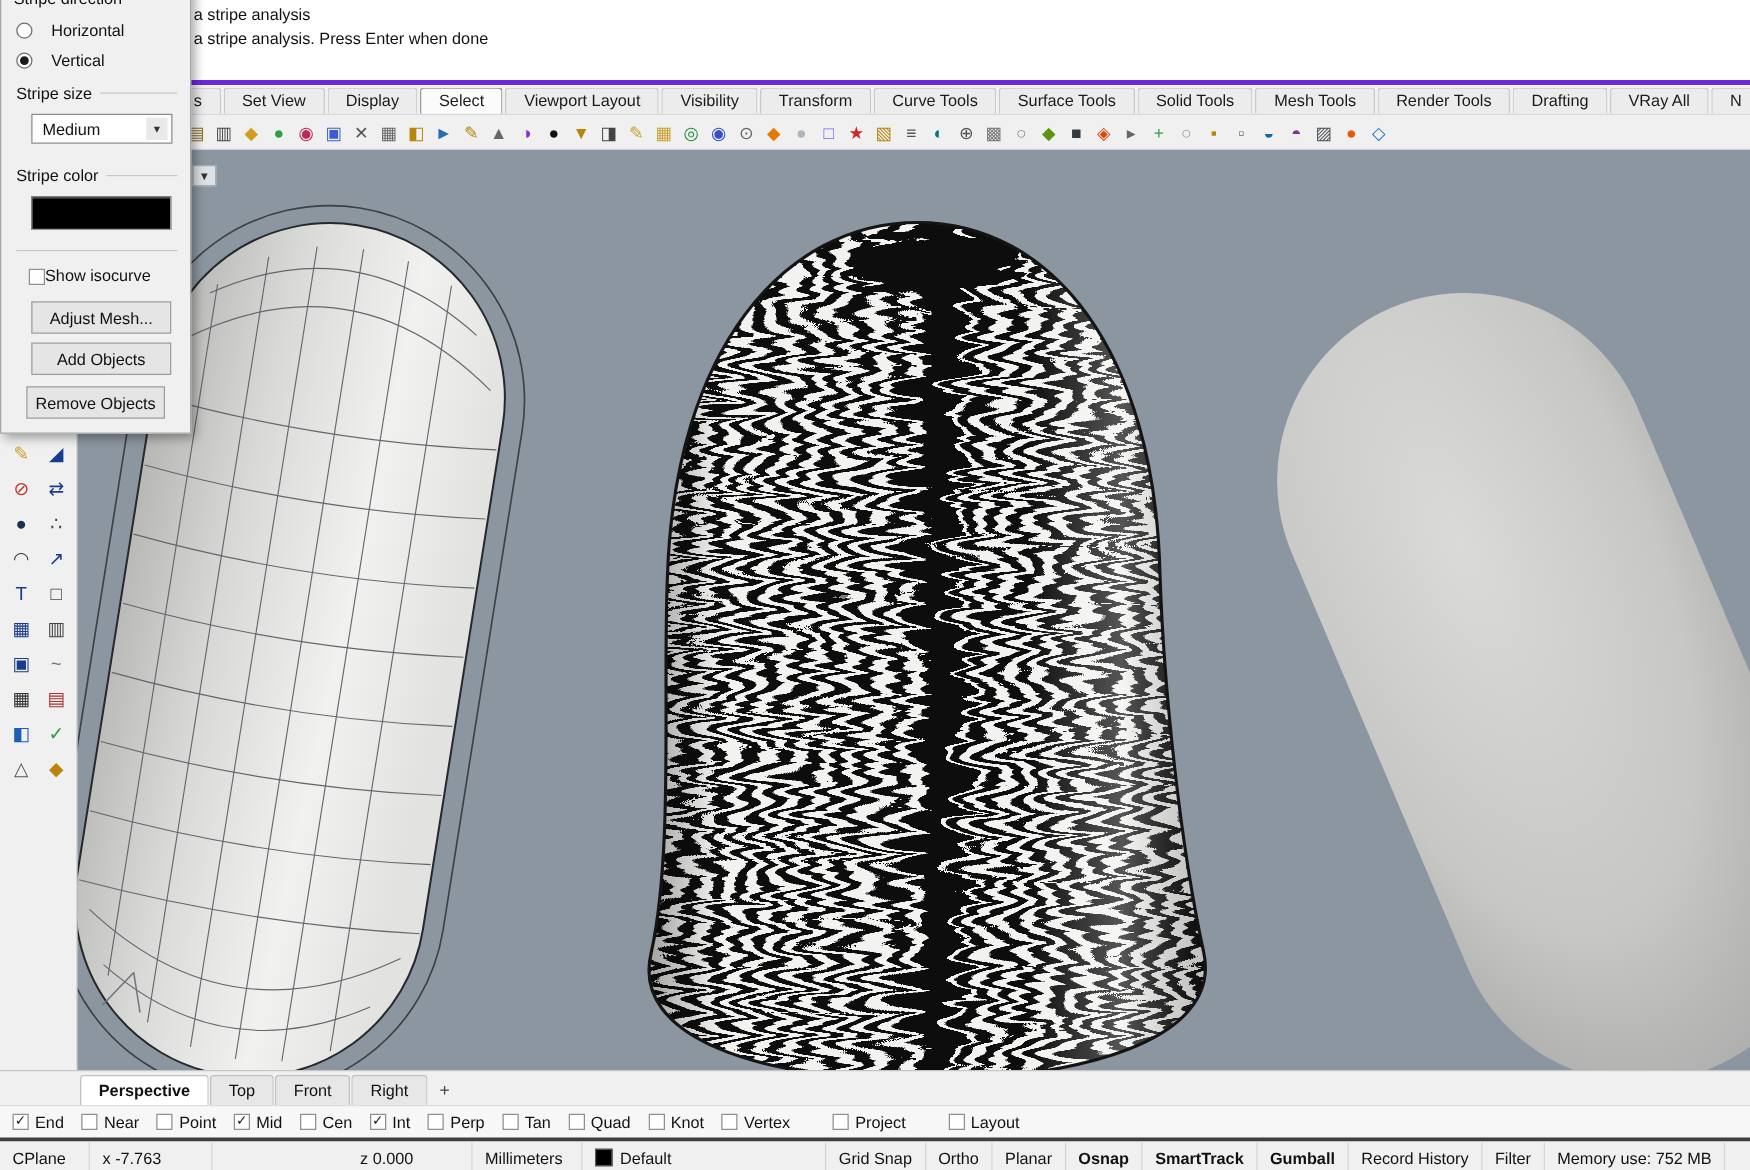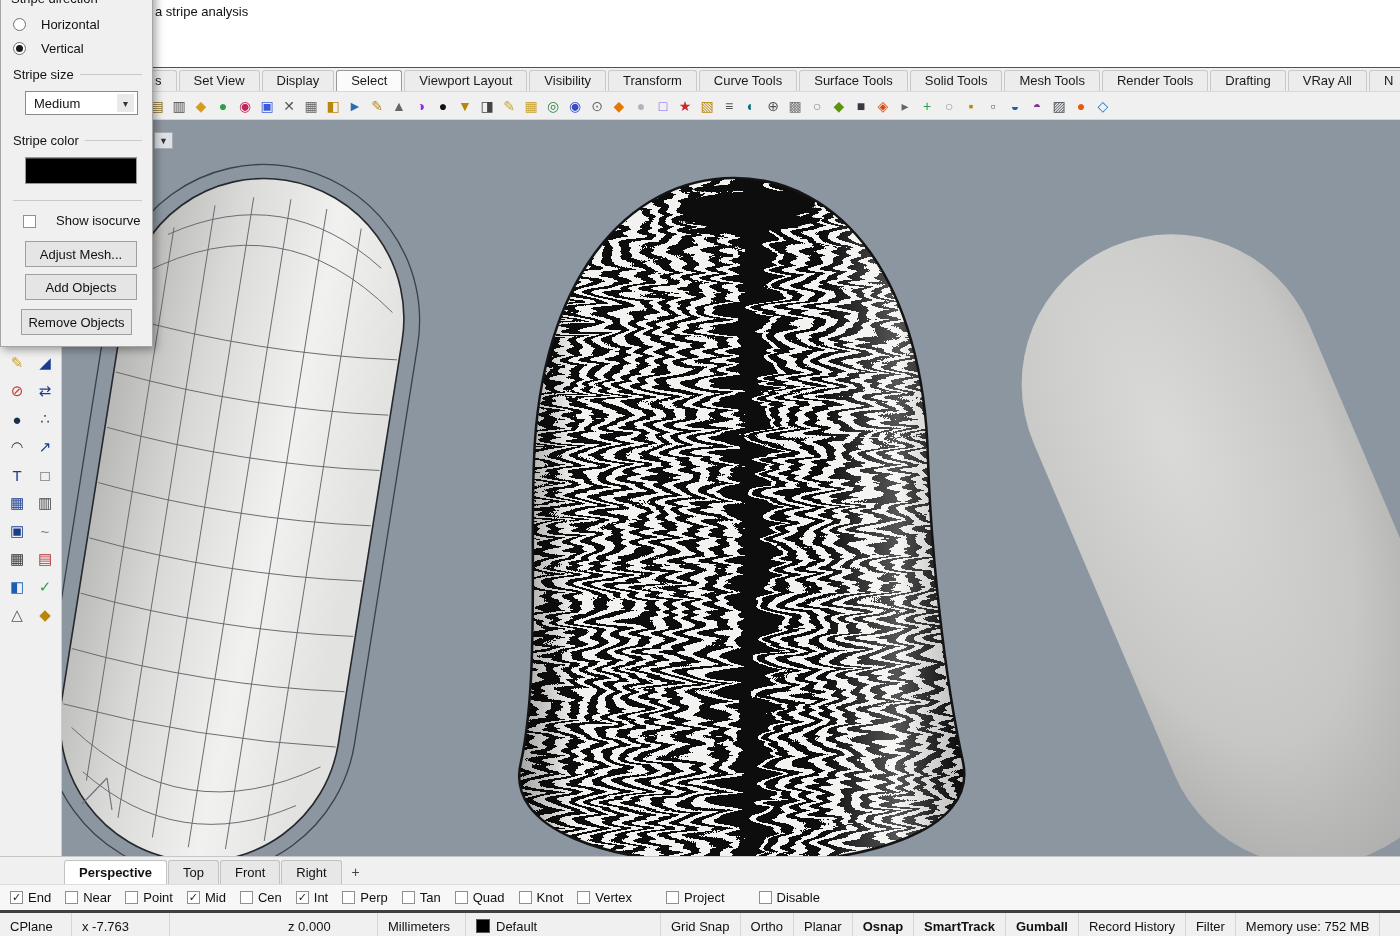--- a/index.html
+++ b/index.html
@@ -1,21 +1,21 @@
 <!DOCTYPE html>
 <html><head>
 <meta charset="utf-8">
 <style>
   html,body{margin:0;padding:0;background:#ddd;}
   .app{position:relative;width:1400px;height:936px;overflow:hidden;background:#f0f0f0;
        font-family:"Liberation Sans",sans-serif;font-size:13px;color:#111;}
 
   
   .command{position:absolute;top:0;left:0;width:1400px;height:68px;background:#ffffff;
-           border-bottom:1px solid #6d28d9;box-sizing:border-box;padding:2px 0 0 155px;}
+           border-bottom:4px solid #6d28d9;box-sizing:border-box;padding:2px 0 0 155px;}
   .cmdline{height:19px;line-height:19px;font-size:13px;white-space:nowrap;}
 
   
   .tabbar{position:absolute;top:68px;left:0;width:1400px;height:24px;background:#f0f0f0;
           display:flex;align-items:flex-end;padding-left:140px;box-sizing:border-box;
           border-bottom:1px solid #d8d8d8;overflow:hidden;}
   .tab{height:21px;box-sizing:border-box;padding:2px 14px;margin-right:2px;font-size:13px;
        background:#ececec;border:1px solid #c9c9c9;border-bottom:none;border-radius:3px 3px 0 0;
        white-space:nowrap;color:#1a1a1a;}
   .tab.active{background:#fbfbfb;border-color:#999;}
@@ -81,31 +81,32 @@
   .grp{position:absolute;left:12px;right:10px;display:flex;align-items:center;gap:6px;color:#111;}
   .grp .line{flex:1;height:1px;background:#c9c9c9;}
   .dropdown{position:absolute;top:120px;left:24px;width:113px;height:24px;background:#fff;
             border:1px solid #8a8a8a;display:flex;align-items:center;justify-content:space-between;
             padding:0 3px 0 8px;box-sizing:border-box;}
   .dd-arrow{width:17px;height:18px;display:flex;align-items:center;justify-content:center;
             background:#e9e9e9;font-size:10px;color:#333;}
   .color-swatch{position:absolute;top:186px;left:24px;width:112px;height:27px;border:1px solid #979797;
                 background:#000;box-shadow:inset 0 1px 0 rgba(255,255,255,.25);box-sizing:border-box;}
   .sepline{position:absolute;top:229px;left:12px;right:10px;height:1px;background:#c9c9c9;}
-  .dlgcb{position:absolute;top:242px;left:22px;display:flex;align-items:flex-end;gap:20px;}
+  .dlgcb{position:absolute;top:242px;left:22px;display:flex;align-items:flex-end;gap:0;}
   .dlg-btn{position:absolute;height:26px;background:#e5e5e5;border:1px solid #9f9f9f;
            font-size:13px;font-family:"Liberation Sans",sans-serif;color:#111;}
 </style>
 </head>
 <body>
 
 <div class="app">
 
   <div class="command">
     <div class="cmdline">a stripe analysis</div>
+    <div class="cmdline">a stripe analysis. Press Enter when done</div>
   </div>
 
   <div class="tabbar">
       <div class="tab">s</div>
       <div class="tab">Set View</div>
       <div class="tab">Display</div>
       <div class="tab active">Select</div>
       <div class="tab">Viewport Layout</div>
       <div class="tab">Visibility</div>
       <div class="tab">Transform</div>
@@ -335,21 +336,21 @@
       <label class="oscb">
         <span class="box"></span>
         <span>Vertex</span>
       </label>
       <label class="oscb gap">
         <span class="box"></span>
         <span>Project</span>
       </label>
       <label class="oscb gap">
         <span class="box"></span>
-        <span>Disable</span>
+        <span>Layout</span>
       </label>
     </div>
 
   <div class="statusbar">
       <div class="seg" style="width: 72px; flex: 0 0 auto;">
         <span>CPlane</span>
       </div>
       <div class="seg" style="width: 98px; flex: 0 0 auto;">
         <span>x -7.763</span>
       </div>

